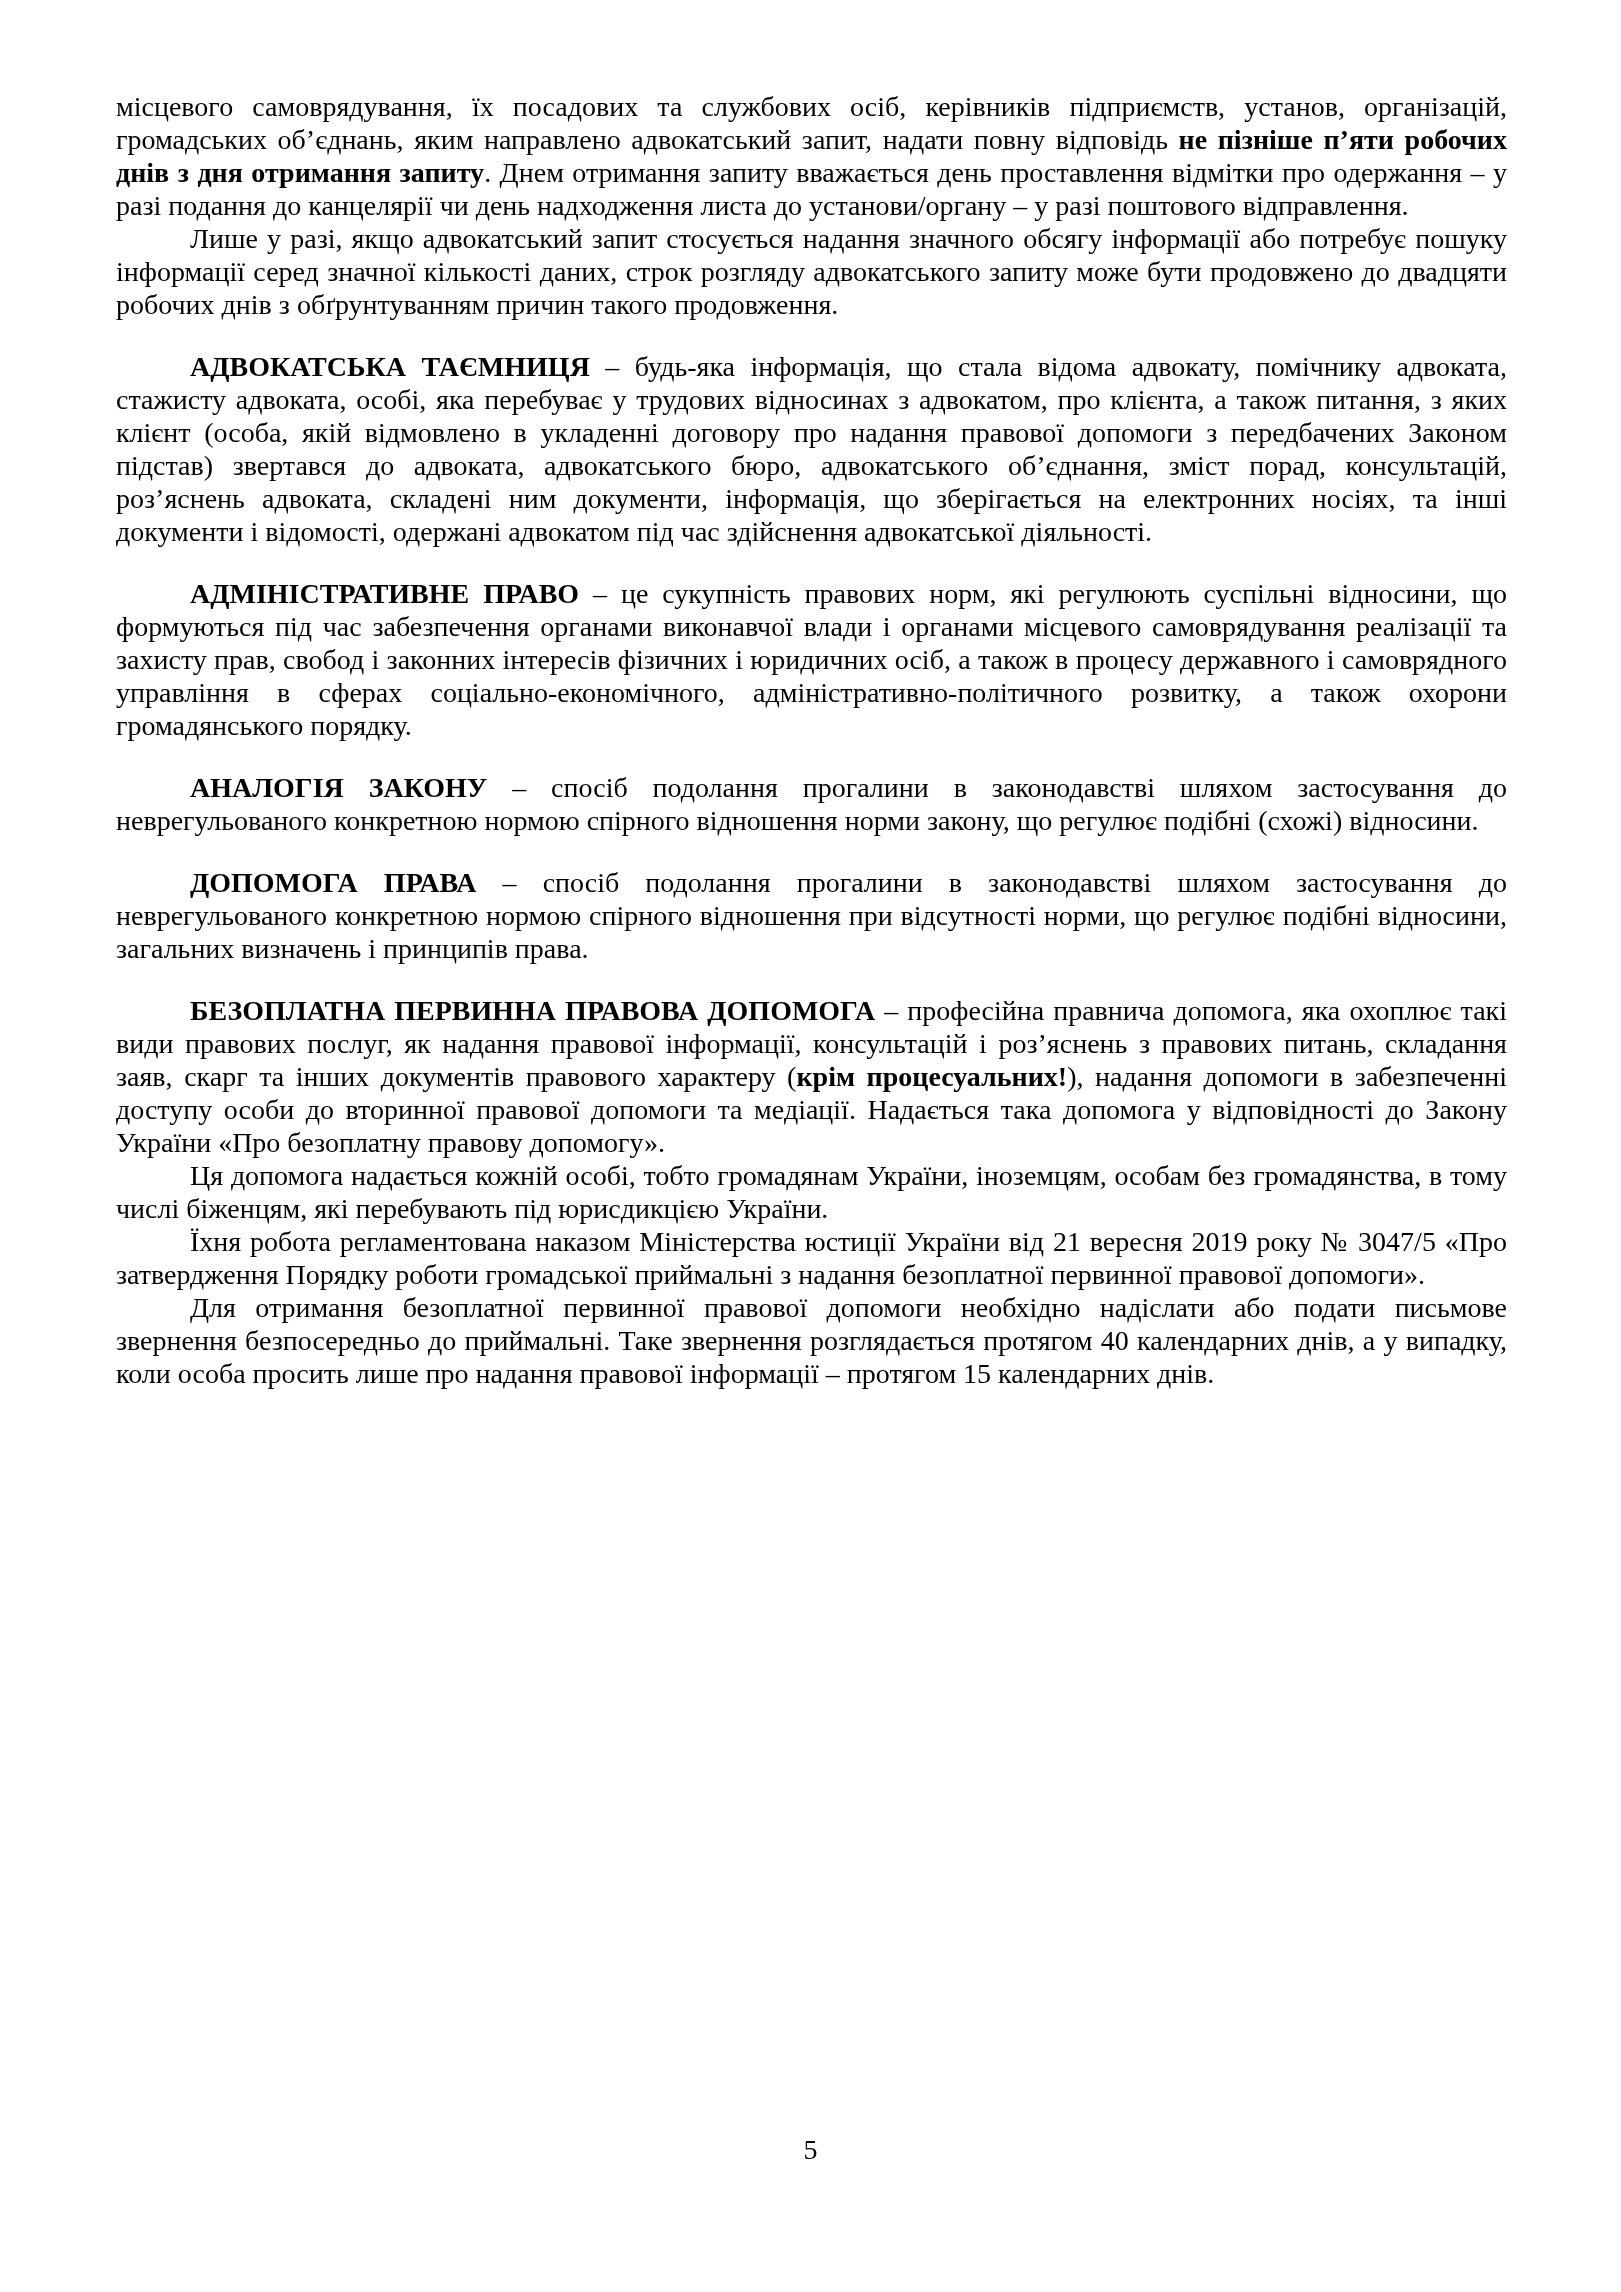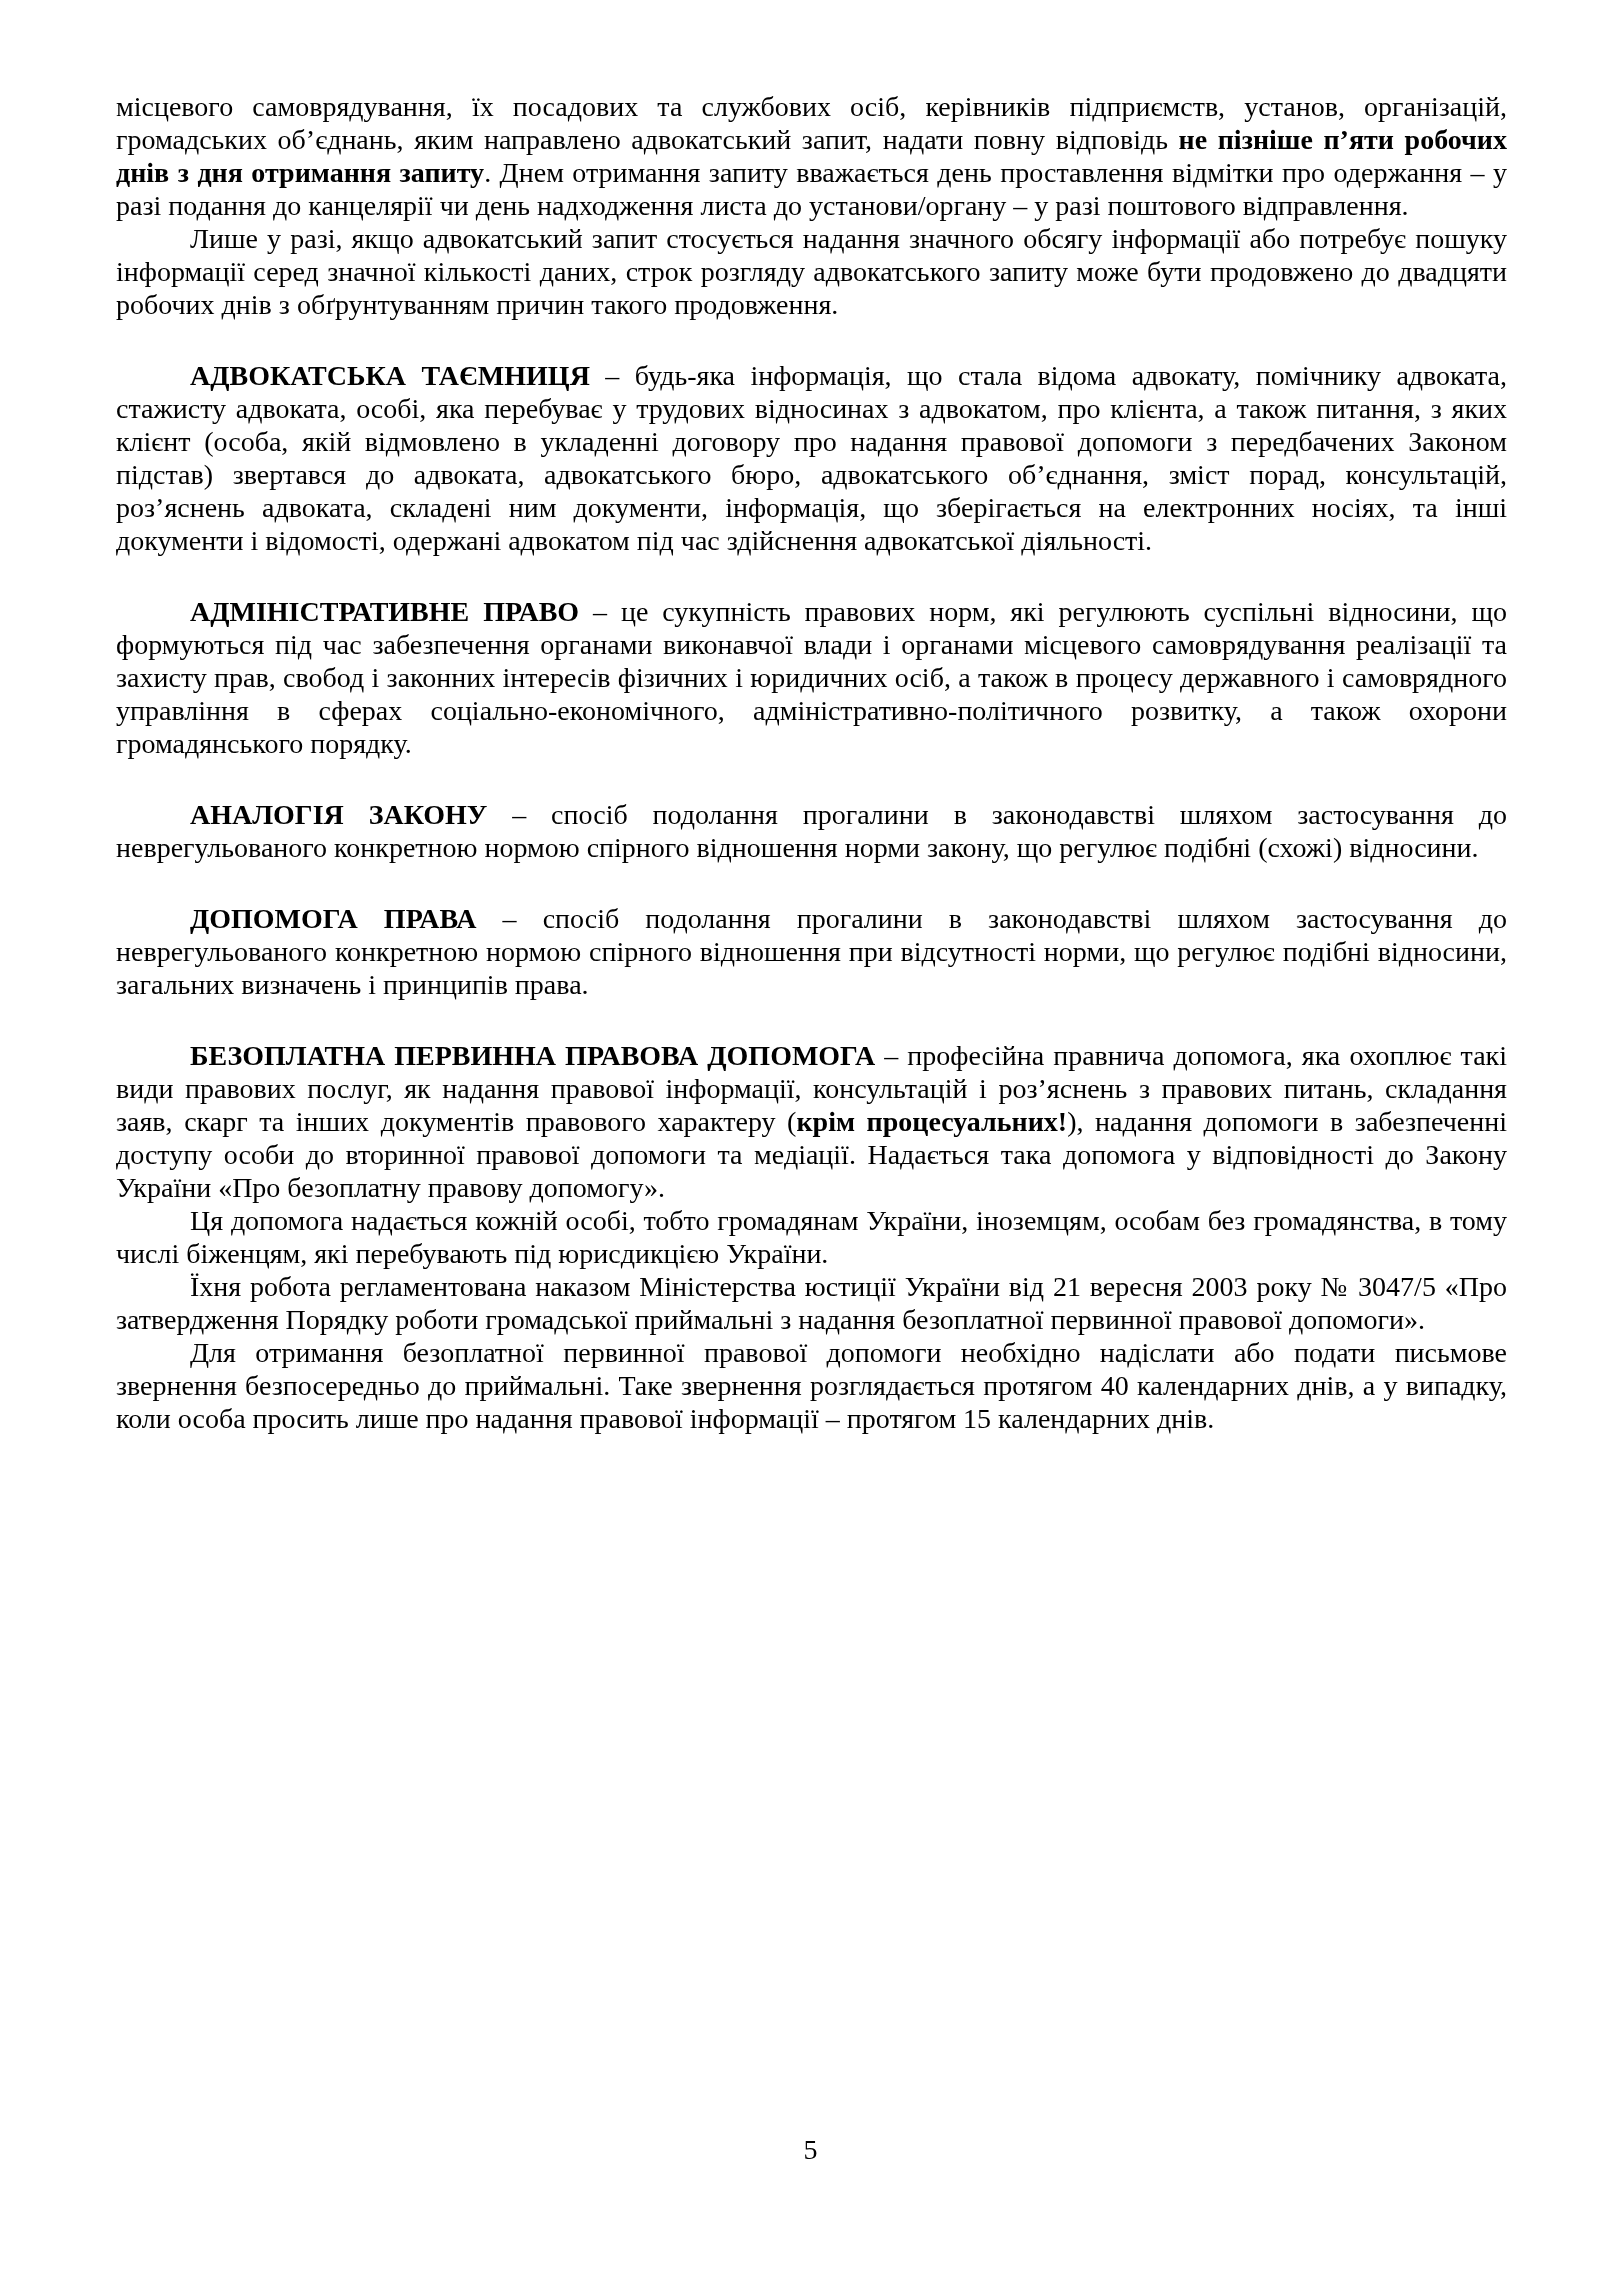--- a/index.html
+++ b/index.html
@@ -21,21 +21,21 @@
     overflow: hidden;
   }
   .para {
     margin: 0;
     text-align: justify;
   }
   .para.indent {
     text-indent: 74px;
   }
   .para.gap {
-    margin-top: 38px;
+    margin-top: 29px;
   }
   .bold {
     font-weight: bold;
   }
   .page-number {
     position: absolute;
     bottom: 55px;
     left: 0;
     width: 100%;
     text-align: center;
@@ -51,18 +51,18 @@
   <div>
 
   <p class="para"><span>місцевого самоврядування, їх посадових та службових осіб, керівників підприємств, установ, організацій, громадських об’єднань, яким направлено адвокатський запит, надати повну відповідь </span><span class="bold">не пізніше п’яти робочих днів з дня отримання запиту</span><span>. Днем отримання запиту вважається день проставлення відмітки про одержання – у разі подання до канцелярії чи день надходження листа до установи/органу – у разі поштового відправлення.</span></p>
       <p class="para indent"><span>Лише у разі, якщо адвокатський запит стосується надання значного обсягу інформації або потребує пошуку інформації серед значної кількості даних, строк розгляду адвокатського запиту може бути продовжено до двадцяти робочих днів з обґрунтуванням причин такого продовження.</span></p>
       <p class="para indent gap"><span class="bold">АДВОКАТСЬКА ТАЄМНИЦЯ</span><span> – будь-яка інформація, що стала відома адвокату, помічнику адвоката, стажисту адвоката, особі, яка перебуває у трудових відносинах з адвокатом, про клієнта, а також питання, з яких клієнт (особа, якій відмовлено в укладенні договору про надання правової допомоги з передбачених Законом підстав) звертався до адвоката, адвокатського бюро, адвокатського об’єднання, зміст порад, консультацій, роз’яснень адвоката, складені ним документи, інформація, що зберігається на електронних носіях, та інші документи і відомості, одержані адвокатом під час здійснення адвокатської діяльності.</span></p>
       <p class="para indent gap"><span class="bold">АДМІНІСТРАТИВНЕ ПРАВО</span><span> – це сукупність правових норм, які регулюють суспільні відносини, що формуються під час забезпечення органами виконавчої влади і органами місцевого самоврядування реалізації та захисту прав, свобод і законних інтересів фізичних і юридичних осіб, а також в процесу державного і самоврядного управління в сферах соціально-економічного, адміністративно-політичного розвитку, а також охорони громадянського порядку.</span></p>
       <p class="para indent gap"><span class="bold">АНАЛОГІЯ ЗАКОНУ</span><span> – спосіб подолання прогалини в законодавстві шляхом застосування до неврегульованого конкретною нормою спірного відношення норми закону, що регулює подібні (схожі) відносини.</span></p>
       <p class="para indent gap"><span class="bold">ДОПОМОГА ПРАВА</span><span> – спосіб подолання прогалини в законодавстві шляхом застосування до неврегульованого конкретною нормою спірного відношення при відсутності норми, що регулює подібні відносини, загальних визначень і принципів права.</span></p>
       <p class="para indent gap"><span class="bold">БЕЗОПЛАТНА ПЕРВИННА ПРАВОВА ДОПОМОГА</span><span> – професійна правнича допомога, яка охоплює такі види правових послуг, як надання правової інформації, консультацій і роз’яснень з правових питань, складання заяв, скарг та інших документів правового характеру (</span><span class="bold">крім процесуальних!</span><span>), надання допомоги в забезпеченні доступу особи до вторинної правової допомоги та медіації. Надається така допомога у відповідності до Закону України «Про безоплатну правову допомогу».</span></p>
       <p class="para indent"><span>Ця допомога надається кожній особі, тобто громадянам України, іноземцям, особам без громадянства, в тому числі біженцям, які перебувають під юрисдикцією України.</span></p>
-      <p class="para indent"><span>Їхня робота регламентована наказом Міністерства юстиції України від 21 вересня 2003 року № 3047/5 «Про затвердження Порядку роботи громадської приймальні з надання безоплатної первинної правової допомоги».</span></p>
+      <p class="para indent"><span>Їхня робота регламентована наказом Міністерства юстиції України від 21 вересня 2019 року № 3047/5 «Про затвердження Порядку роботи громадської приймальні з надання безоплатної первинної правової допомоги».</span></p>
       <p class="para indent"><span>Для отримання безоплатної первинної правової допомоги необхідно надіслати або подати письмове звернення безпосередньо до приймальні. Таке звернення розглядається протягом 40 календарних днів, а у випадку, коли особа просить лише про надання правової інформації – протягом 15 календарних днів.</span></p>
     </div>
   <div class="page-number">5</div>
 </div>
 
 
 </body></html>

